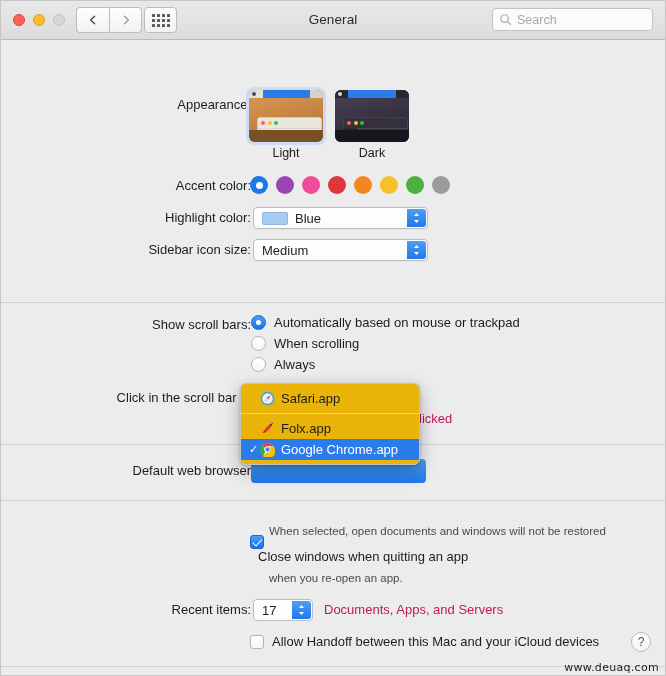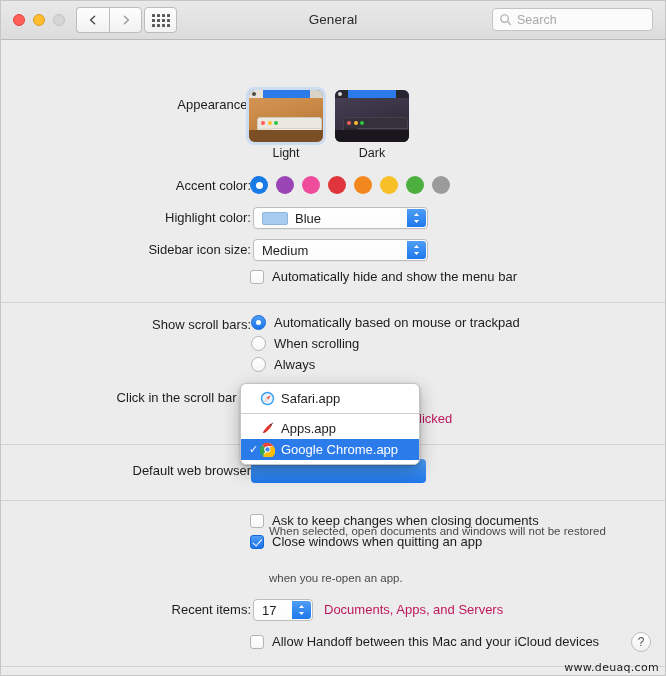--- a/index.html
+++ b/index.html
@@ -351,21 +351,21 @@
     border-radius: 0 3px 3px 0;
     display: flex; align-items: center; justify-content: center;
   }
 
   
   #browser-menu {
     position: absolute;
     left: 239px;
     top: 343px;
     width: 180px;
-    background: #ffffff;
+    background: #eab308;
     border: 1px solid #c4c4c4;
     border-radius: 6px;
     box-shadow: 0 6px 18px rgba(0,0,0,0.28), 0 1px 3px rgba(0,0,0,0.2);
     padding: 4px 0 4px 0;
     box-sizing: border-box;
     z-index: 40;
   }
   .menuitem {
     height: 21px;
     display: flex;
@@ -545,24 +545,20 @@
     <div class="popup" style="left:252px; top:199px; width:175px;">
       <span>Medium</span>
       <span class="arrows">
         <svg class="chev2" viewBox="0 0 9 14">
           <path d="M4.5 2 L7 5 L2 5 Z" fill="#ffffff"></path>
           <path d="M4.5 12 L7 9 L2 9 Z" fill="#ffffff"></path>
         </svg>
       </span>
     </div>
 
-    <div class="cbrow" style="left:249px; top:229px;">
-      <span class="cbox"></span>
-      <span class="cblabel">Automatically hide and show the menu bar</span>
-    </div>
 
     <div class="sep" style="top:262px;"></div>
 
     <div class="lbl" style="right:414px; top:277px;">Show scroll bars:</div>
 
     <div class="cbrow" style="left:250px; top:275px;">
       <span class="radio selected"></span>
       <span class="cblabel">Automatically based on mouse or trackpad</span>
     </div>
     <div class="cbrow" style="left:250px; top:296px;">
@@ -598,45 +594,41 @@
 
 
       <div class="menuitem">
         <span class="menu-check"></span>
         <svg class="menu-icon" viewBox="0 0 16 16">
           <path d="M3 12.6 C4 9.4 7 6 10.4 3.6 L13 2.2 L12.2 5 C10.6 8.6 7.2 11.6 4 12.9 Z" fill="#e23b2f"></path>
           <path d="M3 12.6 L5.3 10.3 L6.5 11.6 Z" fill="#b02a22"></path>
           <circle cx="11.6" cy="4.2" r="0.9" fill="#2e2e2e"></circle>
           <path d="M12.6 2.4 L14.2 1.2 L13.6 3.2 Z" fill="#4a4a4a"></path>
         </svg>
-        <span>Apps.app</span>
+        <span>Folx.app</span>
       </div>
 
       <div class="menuitem hl">
         <span class="menu-check">✓</span>
         <svg class="menu-icon" viewBox="0 0 16 16">
           <circle cx="8" cy="8" r="7.2" fill="#ffffff"></circle>
           <path d="M8 0.8 A7.2 7.2 0 0 1 14.3 4.6 L8.8 4.6 A3.4 3.4 0 0 0 5.1 6.2 L2.3 3.1 A7.2 7.2 0 0 1 8 0.8 Z" fill="#ea4335"></path>
           <path d="M2.3 3.1 L5.1 6.2 A3.4 3.4 0 0 0 5.6 10.3 L3 15 A7.2 7.2 0 0 1 2.3 3.1 Z" fill="#34a853"></path>
           <path d="M14.3 4.6 A7.2 7.2 0 0 1 3 15 L6.5 10.9 A3.4 3.4 0 0 0 10.8 8 A3.4 3.4 0 0 0 9.9 5.6 Z" fill="#fbbc05"></path>
           <circle cx="8" cy="8" r="3.1" fill="#ffffff"></circle>
           <circle cx="8" cy="8" r="2.3" fill="#4285f4"></circle>
         </svg>
         <span>Google Chrome.app</span>
       </div>
     </div>
 
     <div class="sep" style="top:460px;"></div>
 
-    <div class="cbrow" style="left:249px; top:473px;">
-      <span class="cbox"></span>
-      <span class="cblabel">Ask to keep changes when closing documents</span>
-    </div>
-
-    <div class="cbrow" style="left:249px; top:494px;">
+
+    <div class="cbrow" style="left:249px; top:494px;flex-direction:column;">
       <span class="cbox checked"></span>
       <span class="cblabel">Close windows when quitting an app</span>
     </div>
 
     <div class="helptext" style="left:268px; top:484px;">When selected, open documents and windows will not be restored</div>
     <div class="helptext" style="left:268px; top:531px;">when you re-open an app.</div>
 
     <div class="lbl" style="right:414px; top:562px;">Recent items:</div>
     <div id="recent-stepper">
       <span>17</span>

